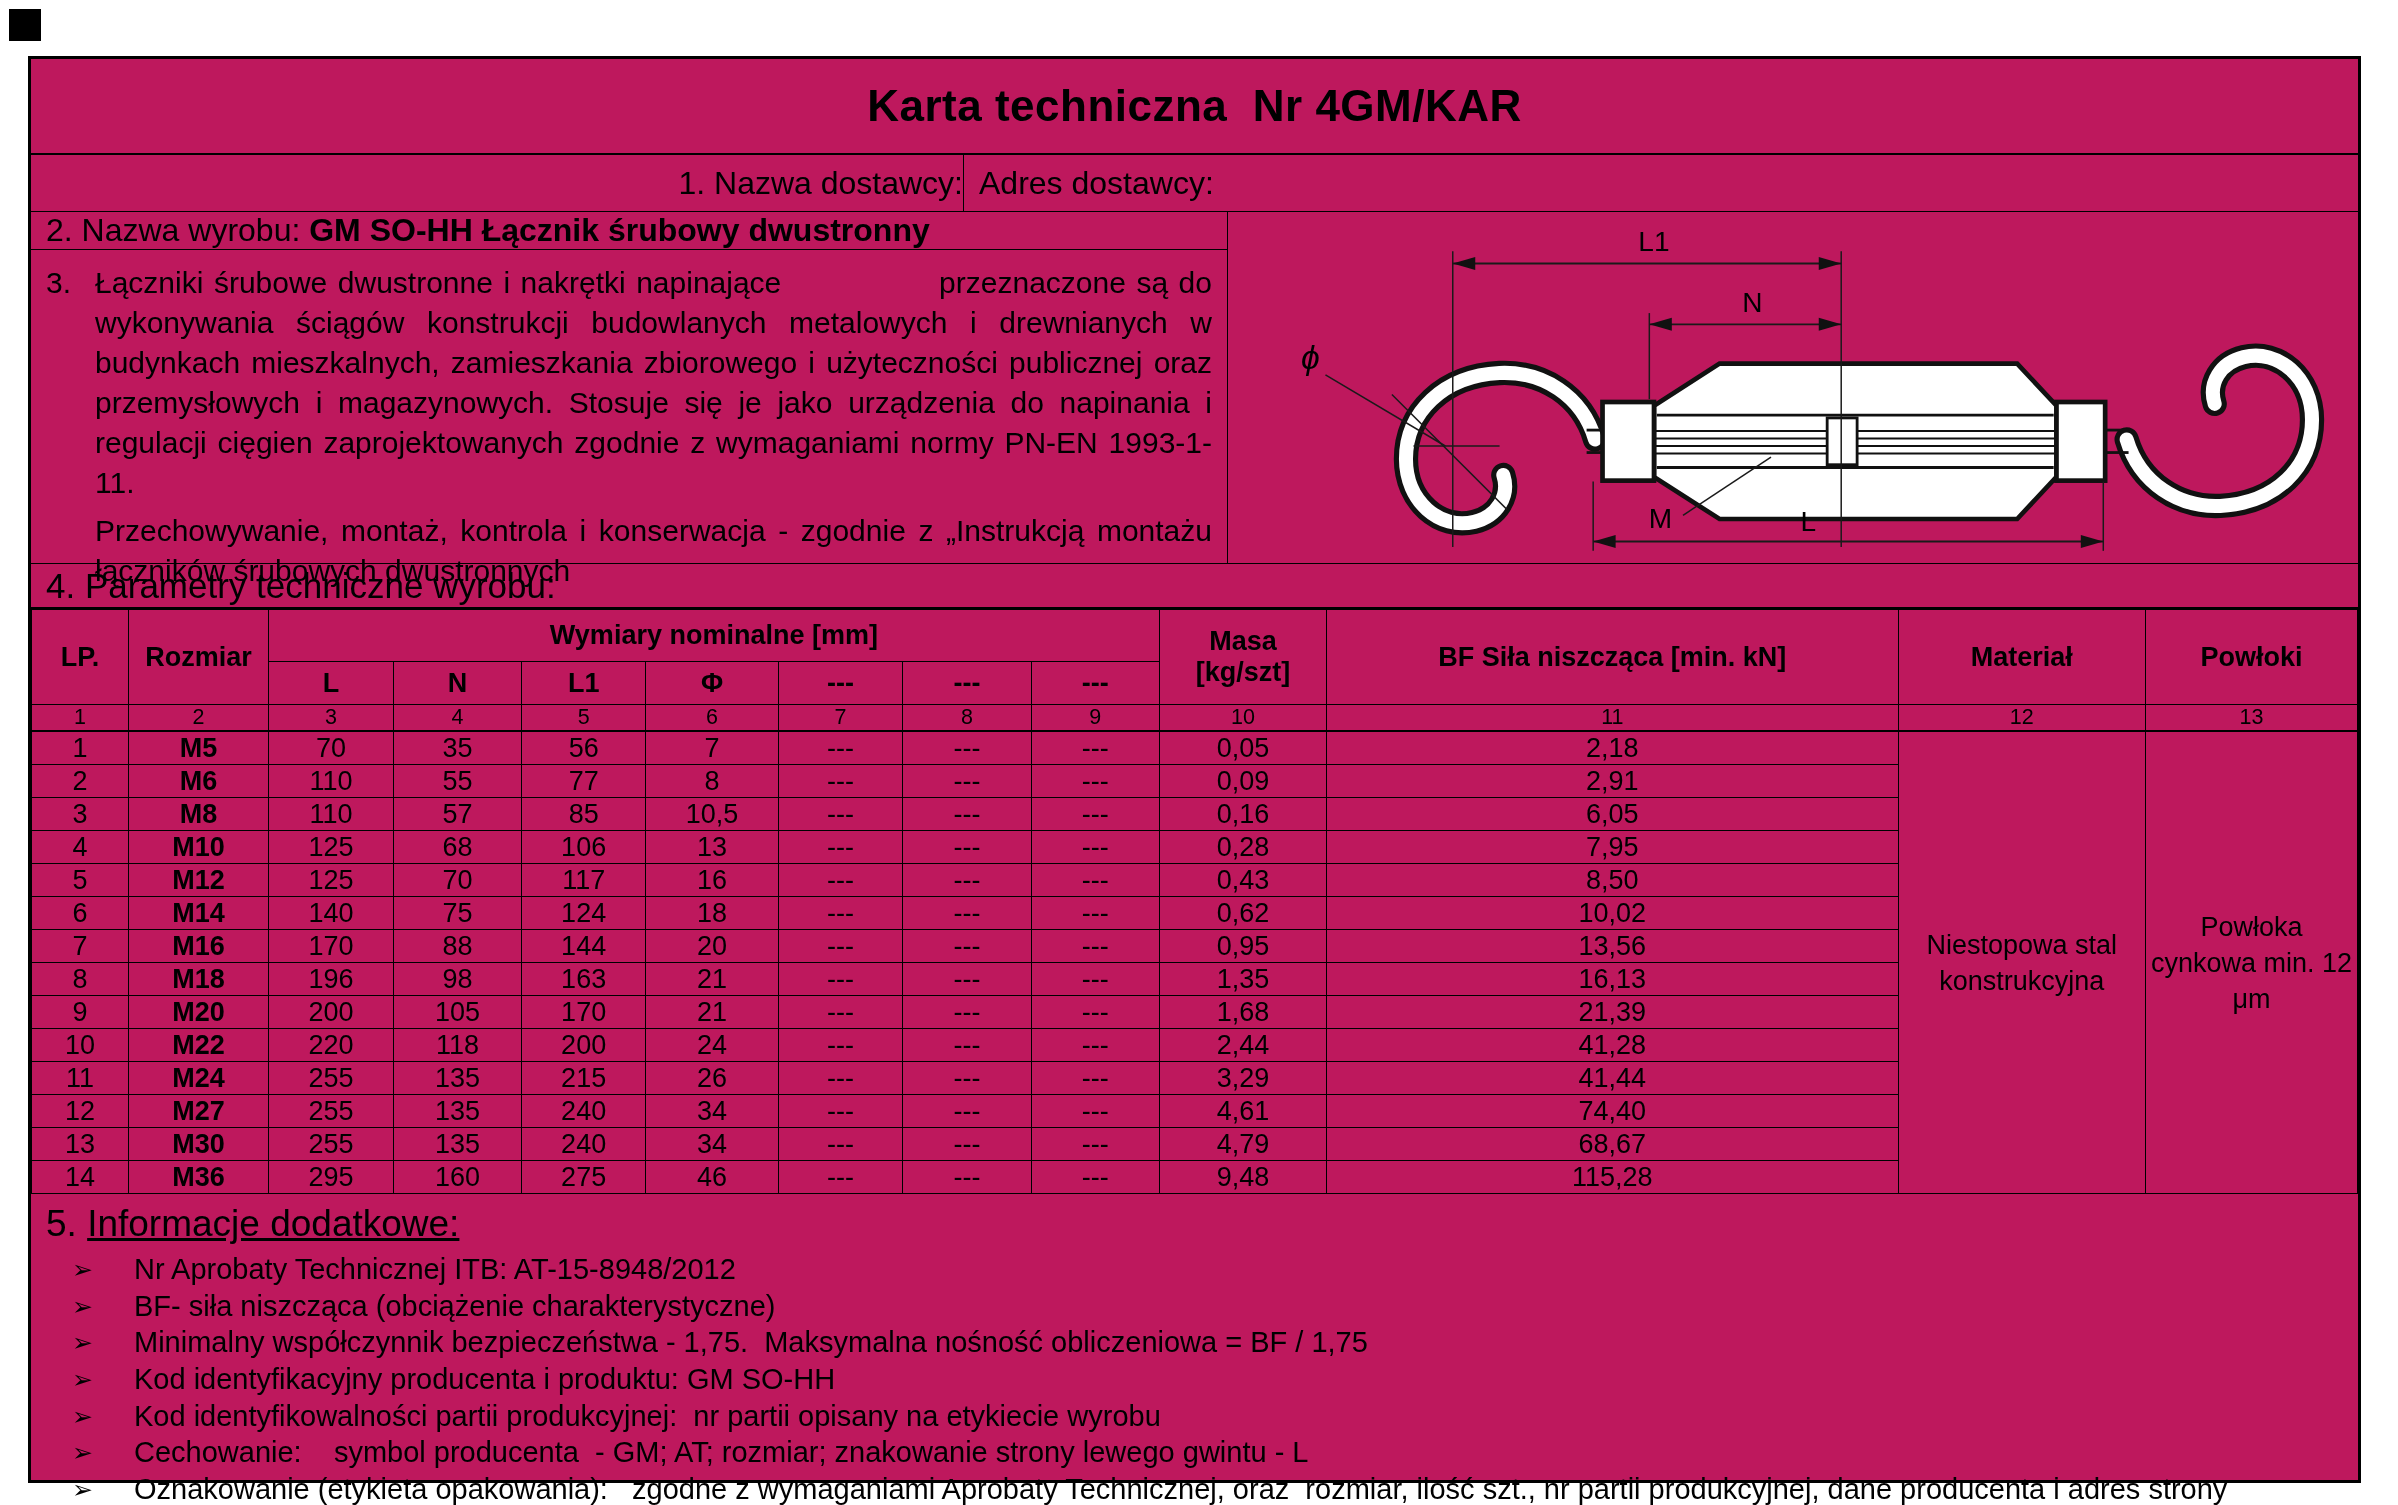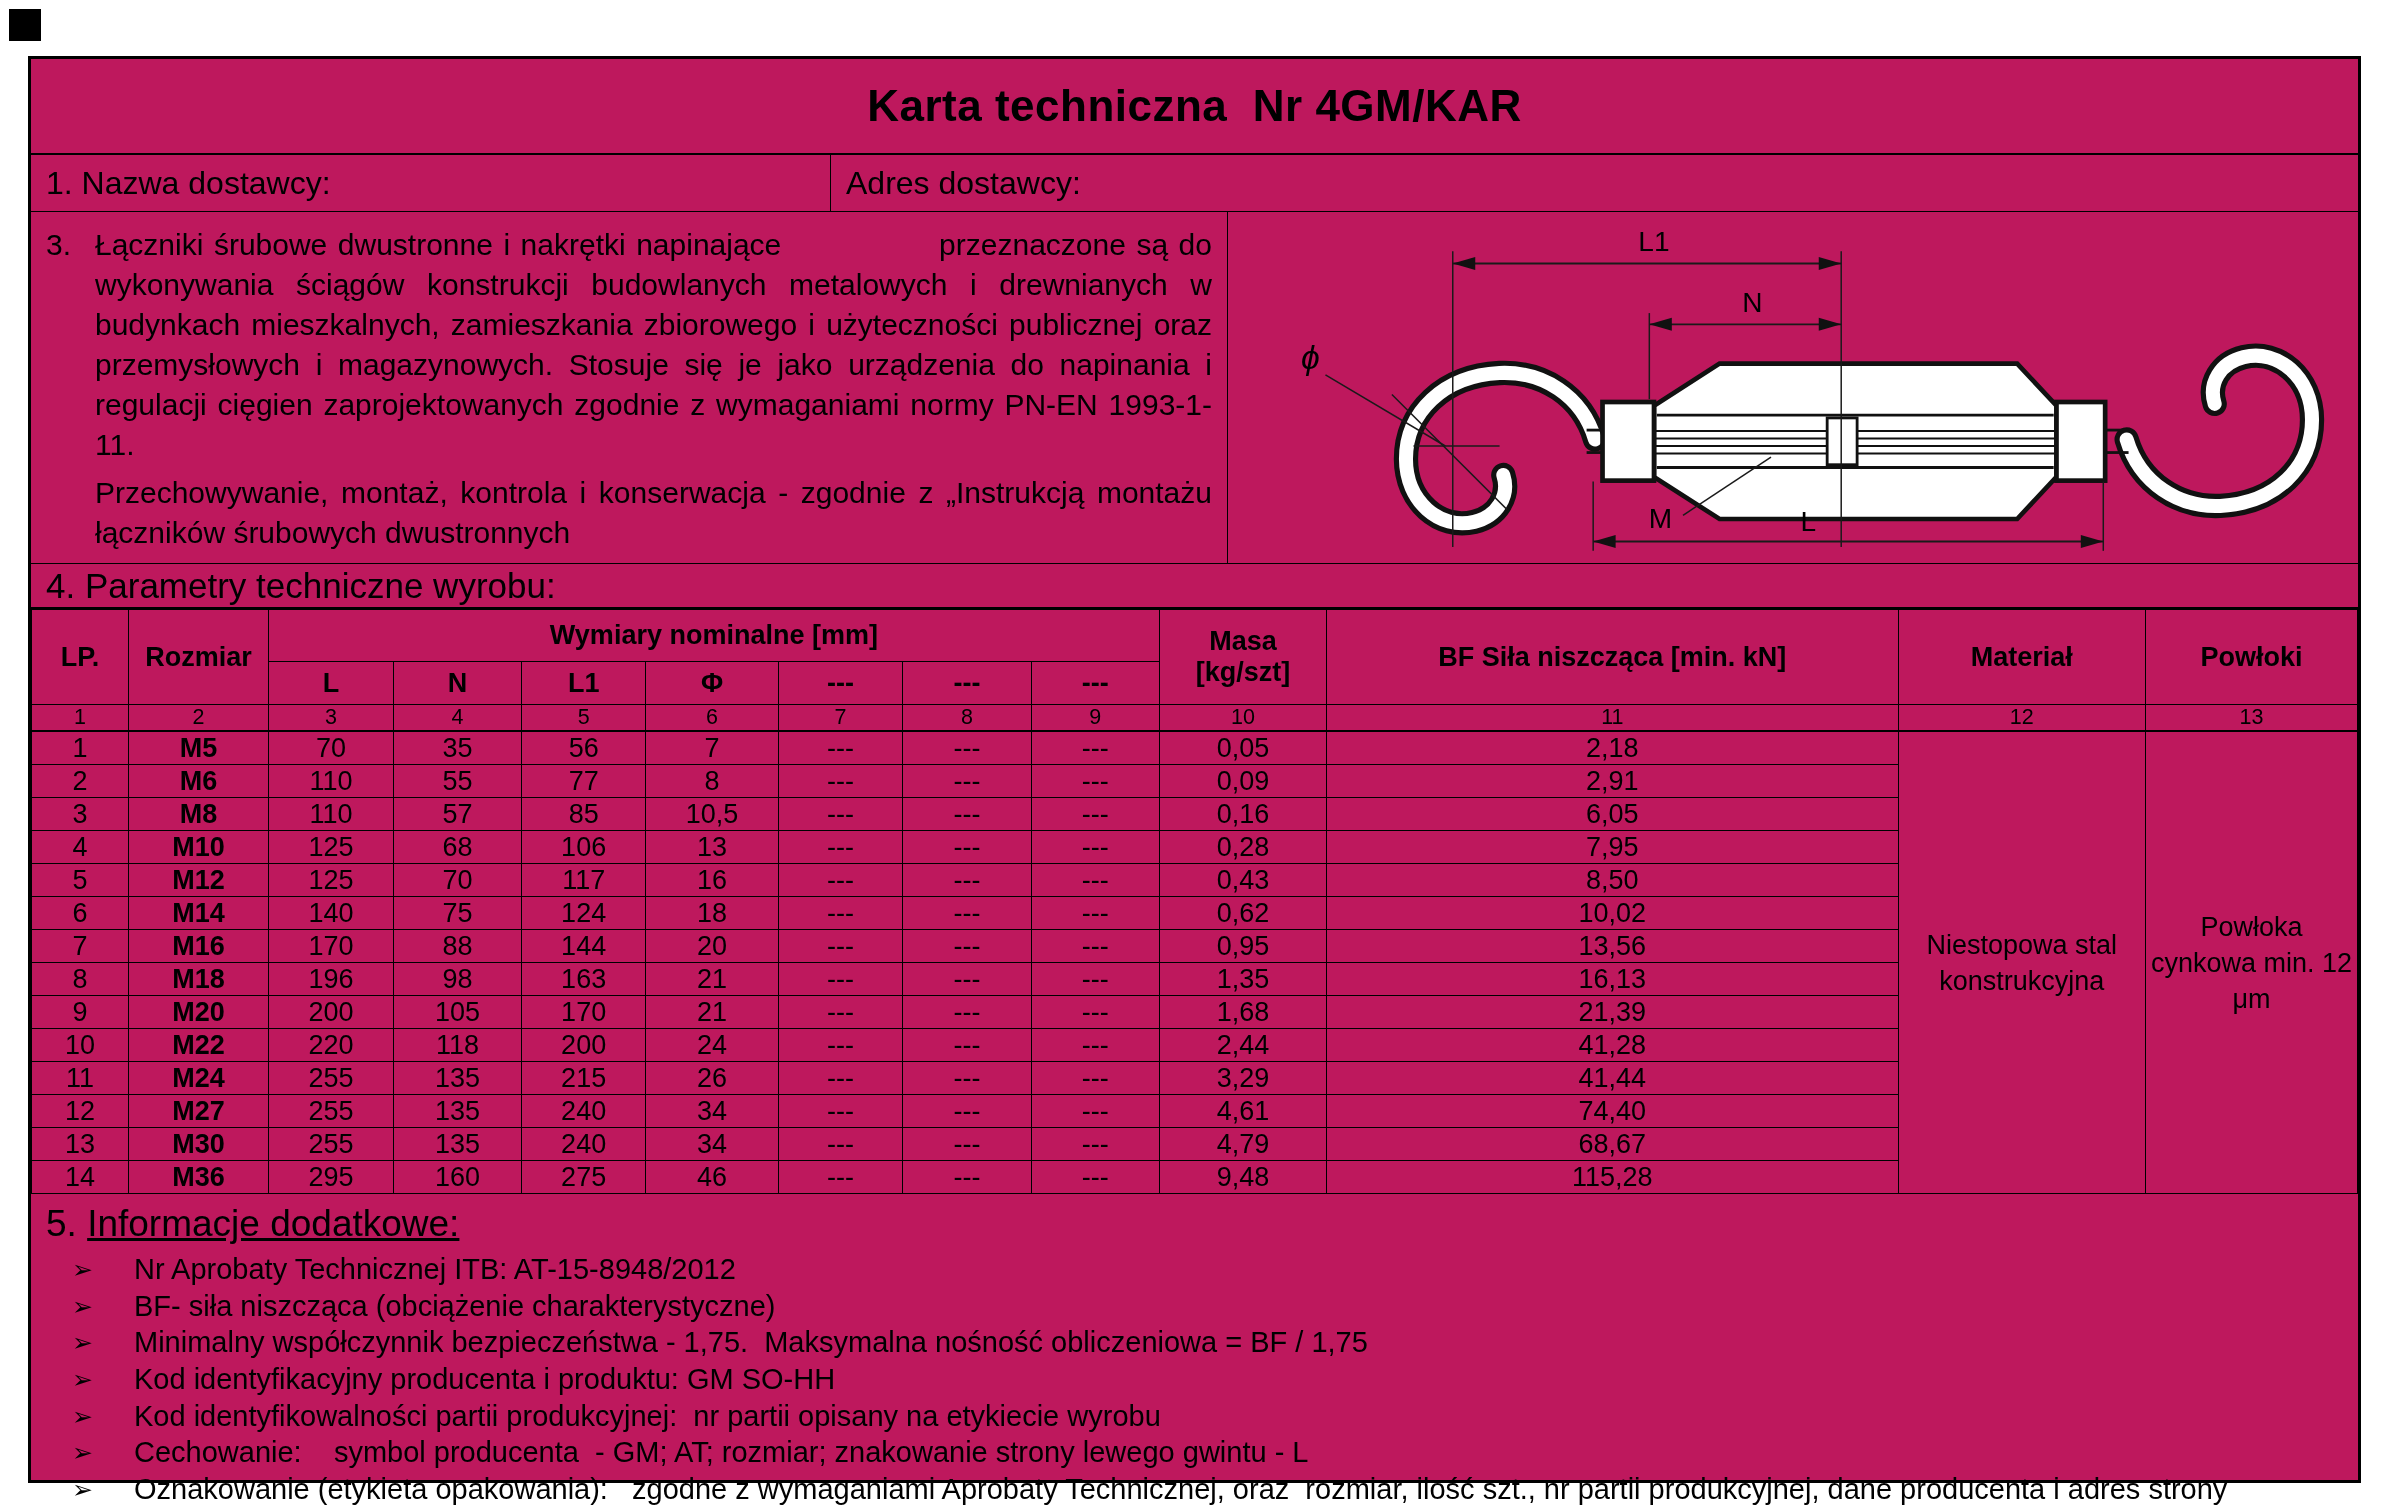--- a/index.html
+++ b/index.html
@@ -3,21 +3,21 @@
 <meta charset="utf-8">
 <style>
   html,body{margin:0;padding:0;background:#fff;}
   body{width:2399px;height:1506px;position:relative;font-family:"Liberation Sans",sans-serif;color:#000;}
   .corner-mark{position:absolute;left:9.4px;top:9.4px;width:32px;height:32px;background:#000;}
   .doc{position:absolute;left:28px;top:56px;width:2333px;height:1427px;border:3.7px solid #000;box-sizing:border-box;background:#be185d;}
   .title-row{height:94px;border-bottom:2.8px solid #000;display:flex;align-items:center;justify-content:center;}
   .title-row .t{font-size:44px;font-weight:bold;letter-spacing:0.5px;}
   .supplier-row{height:56px;border-bottom:1.9px solid #000;display:flex;font-size:32px;}
   .supplier-row .cell{display:flex;align-items:center;padding-left:15px;box-sizing:border-box;}
-  .supplier-row .left{width:800px;border-right:1.9px solid #000;}
+  .supplier-row .left{width:933px;border-right:1.9px solid #000;justify-content:flex-end;}
   .supplier-row .right{flex:1;}
   .middle{height:351px;border-bottom:1.9px solid #000;display:flex;}
   .left-col{width:1197px;border-right:1.9px solid #000;box-sizing:border-box;display:flex;flex-direction:column;}
   .row2{height:56px;border-bottom:1.9px solid #000;display:flex;align-items:center;padding-left:15px;font-size:32px;white-space:pre;}
   .row2 .bold{font-weight:bold;}
   .sec3{padding:13px 15px 0 15px;font-size:30px;line-height:40px;}
   .para1{display:flex;}
   .para1 .num{width:49px;flex:0 0 49px;}
   .para1 .ptext{flex:1;text-align:justify;}
   .para2{margin-left:49px;margin-top:7.5px;text-align:justify;}
@@ -58,20 +58,21 @@
     <div class="cell left">
       <span>1. Nazwa dostawcy:</span>
     </div>
     <div class="cell right">
       <span>Adres dostawcy:</span>
     </div>
   </div>
 
   <div class="middle">
     <div class="left-col">
+      <div class="row2"><span>2. Nazwa wyrobu: </span><span class="bold">GM SO-HH Łącznik śrubowy dwustronny</span></div>
       <div class="sec3">
         <div class="para1">
           <span class="num">3.</span>
           <div class="ptext">Łączniki śrubowe dwustronne i nakrętki napinające&nbsp;&nbsp;&nbsp;&nbsp;&nbsp;&nbsp;&nbsp;&nbsp;&nbsp;&nbsp;&nbsp;&nbsp;&nbsp;&nbsp; przeznaczone są do wykonywania ściągów konstrukcji budowlanych metalowych i drewnianych w budynkach mieszkalnych, zamieszkania zbiorowego i użyteczności publicznej oraz przemysłowych i magazynowych. Stosuje się je jako urządzenia do napinania i regulacji cięgien zaprojektowanych zgodnie z wymaganiami normy PN-EN 1993-1-11.</div>
         </div>
         <div class="para2">Przechowywanie, montaż, kontrola i konserwacja - zgodnie z „Instrukcją montażu łączników śrubowych dwustronnych</div>
       </div>
     </div>
 
     <div class="drawing-cell">

